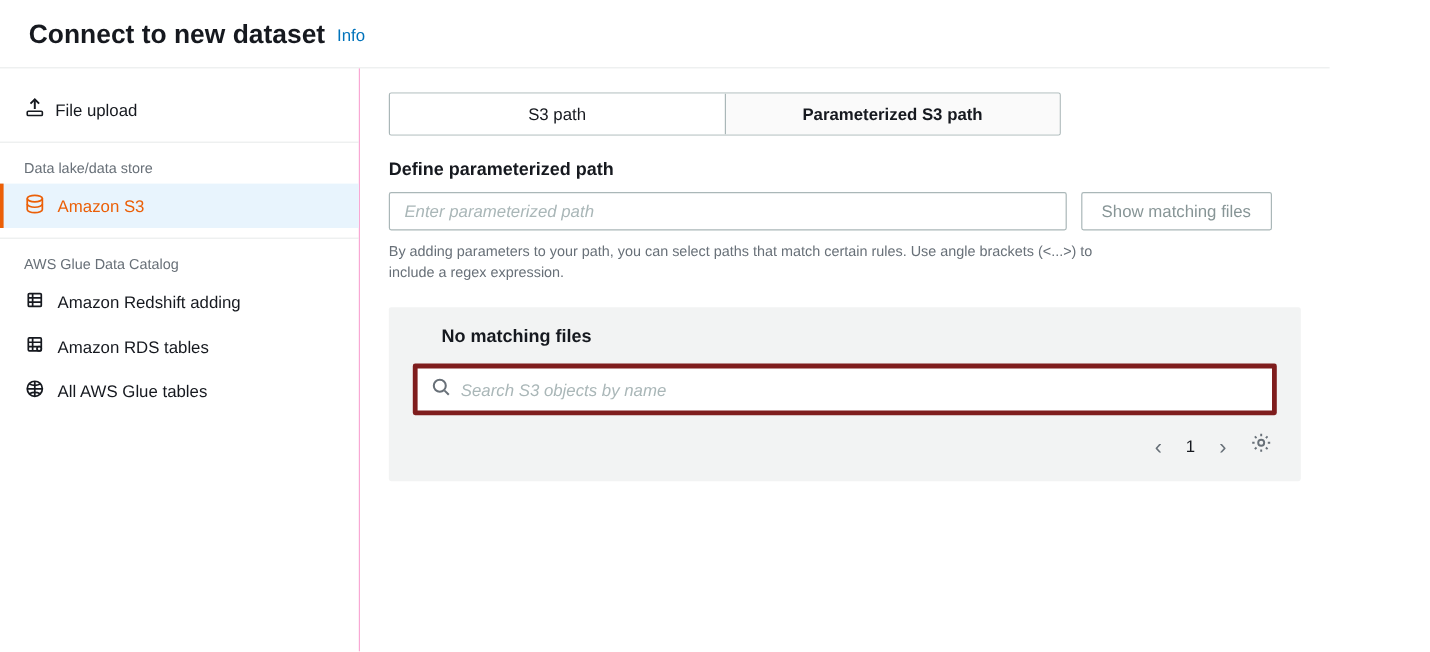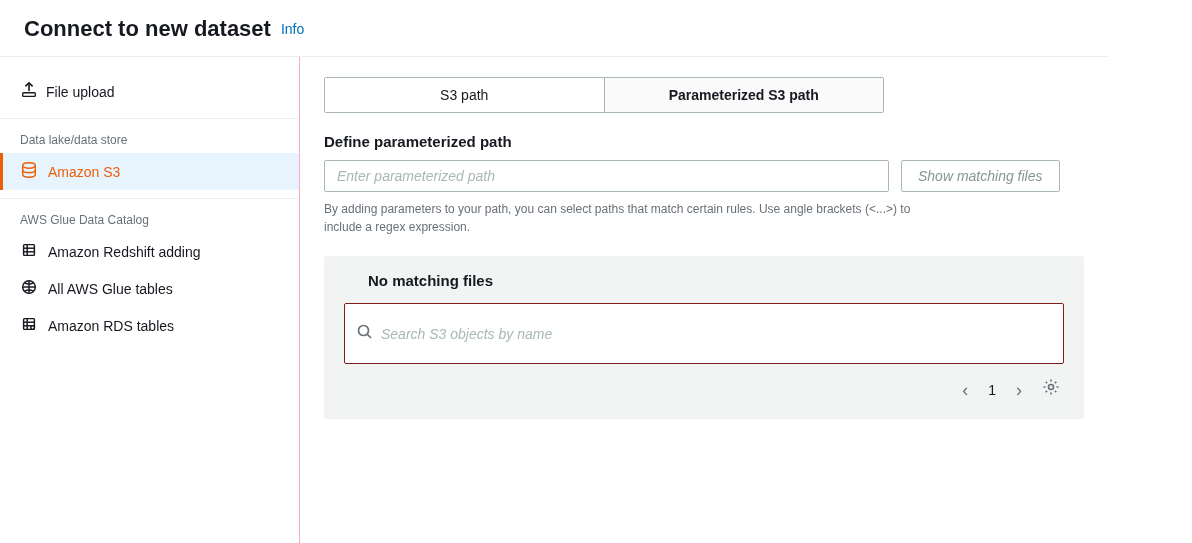--- a/index.html
+++ b/index.html
@@ -139,21 +139,20 @@
     .path-input::placeholder { color: #aab7b8; font-style: italic; }
     .show-matching-btn {
       padding: 7px 16px;
       border: 1px solid #aab7b8;
       border-radius: 2px;
       background: #fff;
       color: #879596;
       font-size: 14px;
       cursor: pointer;
       white-space: nowrap;
-      font-style: italic;
     }
     .hint-text {
       font-size: 12px;
       color: #687078;
       max-width: 600px;
       line-height: 1.5;
       margin-bottom: 20px;
     }
     .gray-section {
       background: #f2f3f3;
@@ -165,24 +164,24 @@
       font-size: 15px;
       font-weight: 600;
       color: #16191f;
       margin-bottom: 14px;
       margin-left: 24px;
     }
     .search-box {
       display: flex;
       align-items: center;
       gap: 8px;
-      border: 1px solid #7f1d1d;
-      border-radius: 2px;
-      background: #fff;
-      padding: 20px 12px;
+      border: 4px solid #7f1d1d;
+      border-radius: 2px;
+      background: #fff;
+      padding: 8px 12px;
       width: 100%;
     }
     .search-input {
       border: none;
       outline: none;
       font-size: 14px;
       color: #687078;
       flex: 1;
       background: transparent;
     }
@@ -262,46 +261,46 @@
       <div class="sidebar-item">
         <span>
           <svg class="icon-svg" viewBox="0 0 20 20" fill="none" stroke="currentColor" stroke-width="1.6">
             <rect x="4" y="4" width="12" height="12" rx="1"></rect>
             <line x1="4" y1="8" x2="16" y2="8"></line>
             <line x1="4" y1="12" x2="16" y2="12"></line>
             <line x1="8" y1="4" x2="8" y2="16"></line>
           </svg>
         </span>
         <span>Amazon Redshift adding</span>
+      </div>
+
+      <div class="sidebar-item">
+        <span>
+          <svg class="icon-svg" viewBox="0 0 20 20" fill="none" stroke="currentColor" stroke-width="1.6">
+            <rect x="4" y="4" width="12" height="12" rx="1"></rect>
+            <line x1="4" y1="8" x2="16" y2="8"></line>
+            <line x1="4" y1="12" x2="16" y2="12"></line>
+            <line x1="8" y1="4" x2="8" y2="16"></line>
+            <circle cx="14" cy="14" r="2" fill="white"></circle>
+          </svg>
+        </span>
+        <span>Amazon RDS tables</span>
       </div>
 
       <div class="sidebar-item">
         <span>
           <svg class="icon-svg" viewBox="0 0 20 20" fill="none" stroke="currentColor" stroke-width="1.6">
             <circle cx="10" cy="10" r="7"></circle>
             <line x1="10" y1="3" x2="10" y2="17"></line>
             <line x1="3" y1="10" x2="17" y2="10"></line>
             <path d="M5 5.5 Q10 8 15 5.5"></path>
             <path d="M5 14.5 Q10 12 15 14.5"></path>
           </svg>
         </span>
         <span>All AWS Glue tables</span>
-      </div>
-
-      <div class="sidebar-item">
-        <span>
-          <svg class="icon-svg" viewBox="0 0 20 20" fill="none" stroke="currentColor" stroke-width="1.6">
-            <rect x="4" y="4" width="12" height="12" rx="1"></rect>
-            <line x1="4" y1="8" x2="16" y2="8"></line>
-            <line x1="4" y1="12" x2="16" y2="12"></line>
-            <line x1="8" y1="4" x2="8" y2="16"></line>
-            <circle cx="14" cy="14" r="2" fill="white"></circle>
-          </svg>
-        </span>
-        <span>Amazon RDS tables</span>
       </div>
     </div>
 
     <div class="main-panel">
 
       <div class="tab-group">
         <button class="tab-btn">S3 path</button>
         <button class="tab-btn active">Parameterized S3 path</button>
       </div>
 

